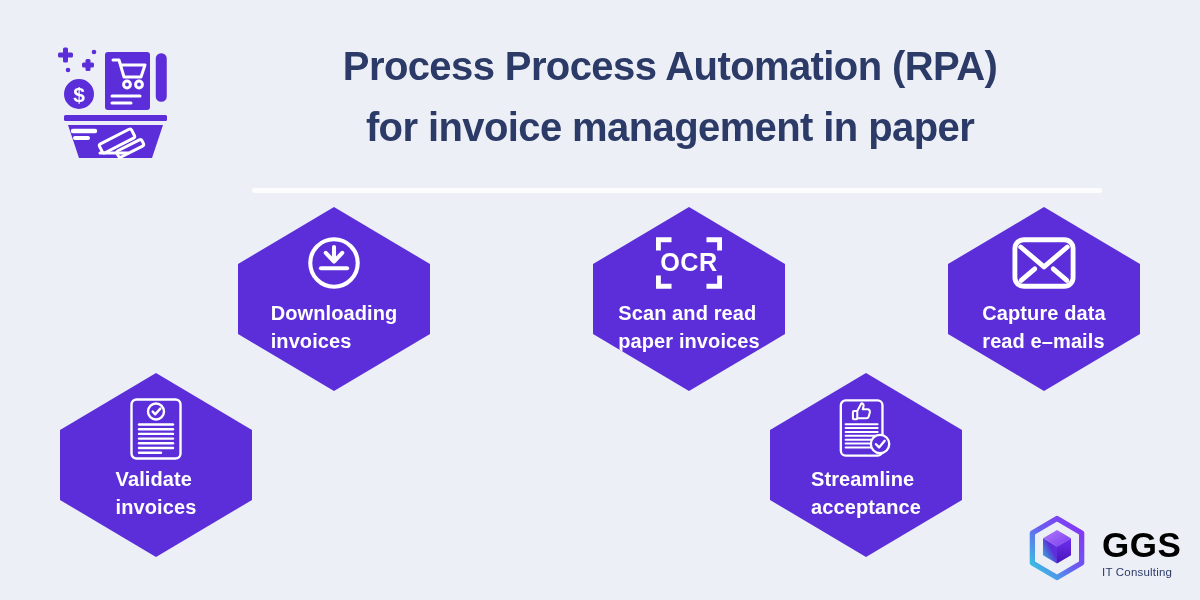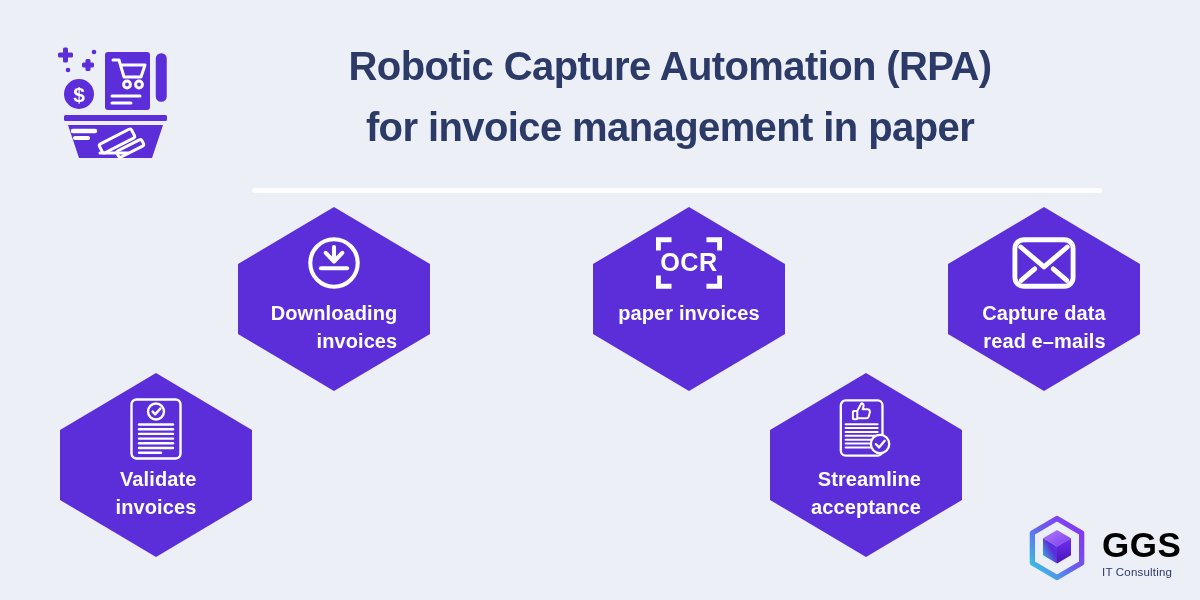--- a/index.html
+++ b/index.html
@@ -28,21 +28,21 @@
     position:absolute;width:192px;height:184px;
     background:#5b2ed9;
     clip-path:polygon(50% 0%,100% 31%,100% 69%,50% 100%,0% 69%,0% 31%);
     display:flex;flex-direction:column;align-items:center;
   }
   .hex-icon{
     margin-top:24px;height:64px;width:100%;
     display:flex;align-items:center;justify-content:center;
   }
   .hex-label{
-    margin-top:4px;text-align:right;color:#ffffff;
+    margin-top:4px;text-align:left;color:#ffffff;
     font-weight:bold;font-size:20px;line-height:28px;letter-spacing:0.1px;
   }
   .hex-label span{display:block;}
 
   .hex-1{left:238px;top:207px;}
   .hex-2{left:593px;top:207px;}
   .hex-3{left:948px;top:207px;}
   .hex-4{left:60px;top:373px;}
   .hex-5{left:415px;top:373px;}
   .hex-6{left:770px;top:373px;}
@@ -95,21 +95,21 @@
     <g stroke="#ffffff" stroke-linecap="round" fill="none">
       <line x1="15" y1="91" x2="37" y2="91" stroke-width="4.5"></line>
       <line x1="17" y1="98" x2="30" y2="98" stroke-width="4"></line>
       <rect x="41" y="96" width="36" height="10" rx="2" stroke-width="3" transform="rotate(-27 59 101)"></rect>
       <rect x="58" y="105" width="28" height="7" rx="2" stroke-width="3" transform="rotate(-27 72 108)"></rect>
       <line x1="42" y1="113" x2="70" y2="113" stroke-width="3"></line>
     </g>
   </svg>
 
   <div class="title">
-    <div>Robotic Capture Automation (RPA)</div>
+    <div>Process Process Automation (RPA)</div>
     <div>for invoice management in paper</div>
   </div>
 
   <div class="divider"></div>
 
   <div class="hex hex-1">
     <div class="hex-icon">
       <svg width="62" height="62" viewBox="0 0 64 64" fill="none" stroke="#ffffff" stroke-width="4.2" stroke-linecap="round" stroke-linejoin="round">
         <circle cx="32" cy="32" r="24.5"></circle>
         <line x1="32" y1="15.5" x2="32" y2="27"></line>
@@ -129,20 +129,21 @@
         <g fill="none" stroke="#ffffff" stroke-width="5">
           <polyline points="2.5,16 2.5,5 16,5"></polyline>
           <polyline points="52,5 65.5,5 65.5,16"></polyline>
           <polyline points="65.5,42 65.5,53 52,53"></polyline>
           <polyline points="16,53 2.5,53 2.5,42"></polyline>
         </g>
         <text x="34" y="37" text-anchor="middle" font-size="26" font-weight="bold" letter-spacing="0.5" fill="#ffffff">OCR</text>
       </svg>
     </div>
     <div class="hex-label">
+      <span>Scan and read</span>
       <span>paper invoices</span>
     </div>
   </div>
 
   <div class="hex hex-3">
     <div class="hex-icon">
       <svg width="64" height="56" viewBox="0 0 66 56" fill="none" stroke="#ffffff" stroke-width="5" stroke-linecap="round" stroke-linejoin="round">
         <rect x="3" y="4" width="60" height="48" rx="9"></rect>
         <polyline points="9,11.5 33,32 57,11.5"></polyline>
         <line x1="9.5" y1="46" x2="23.5" y2="34"></line>

